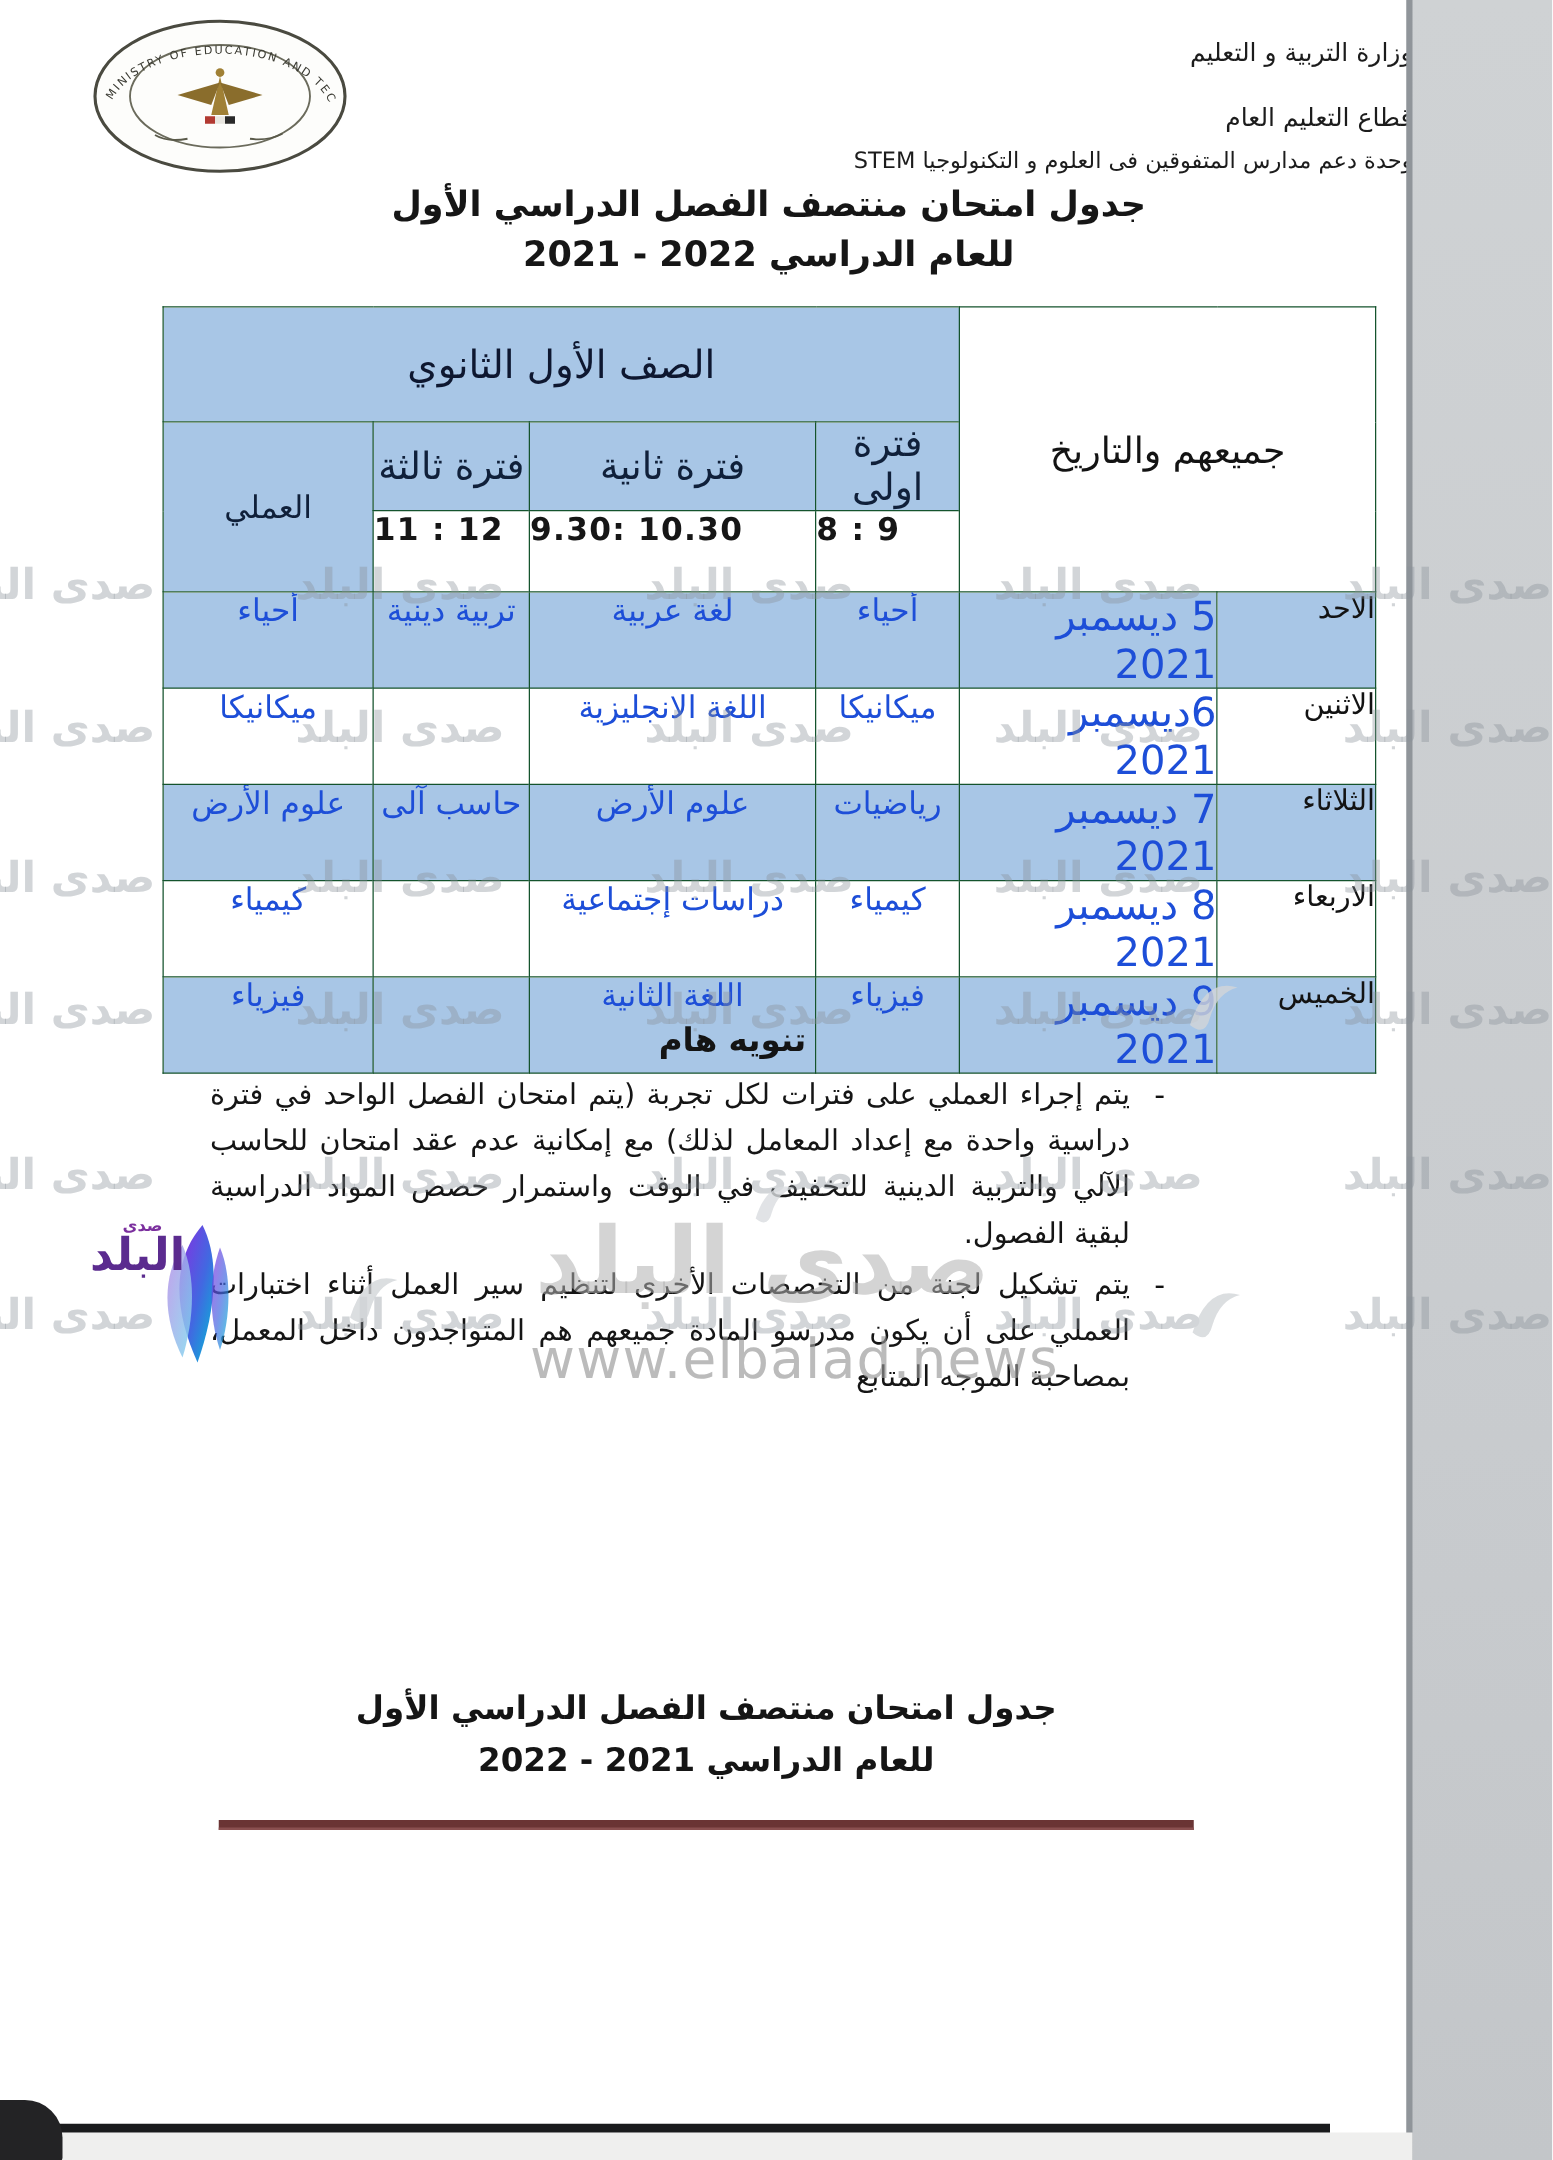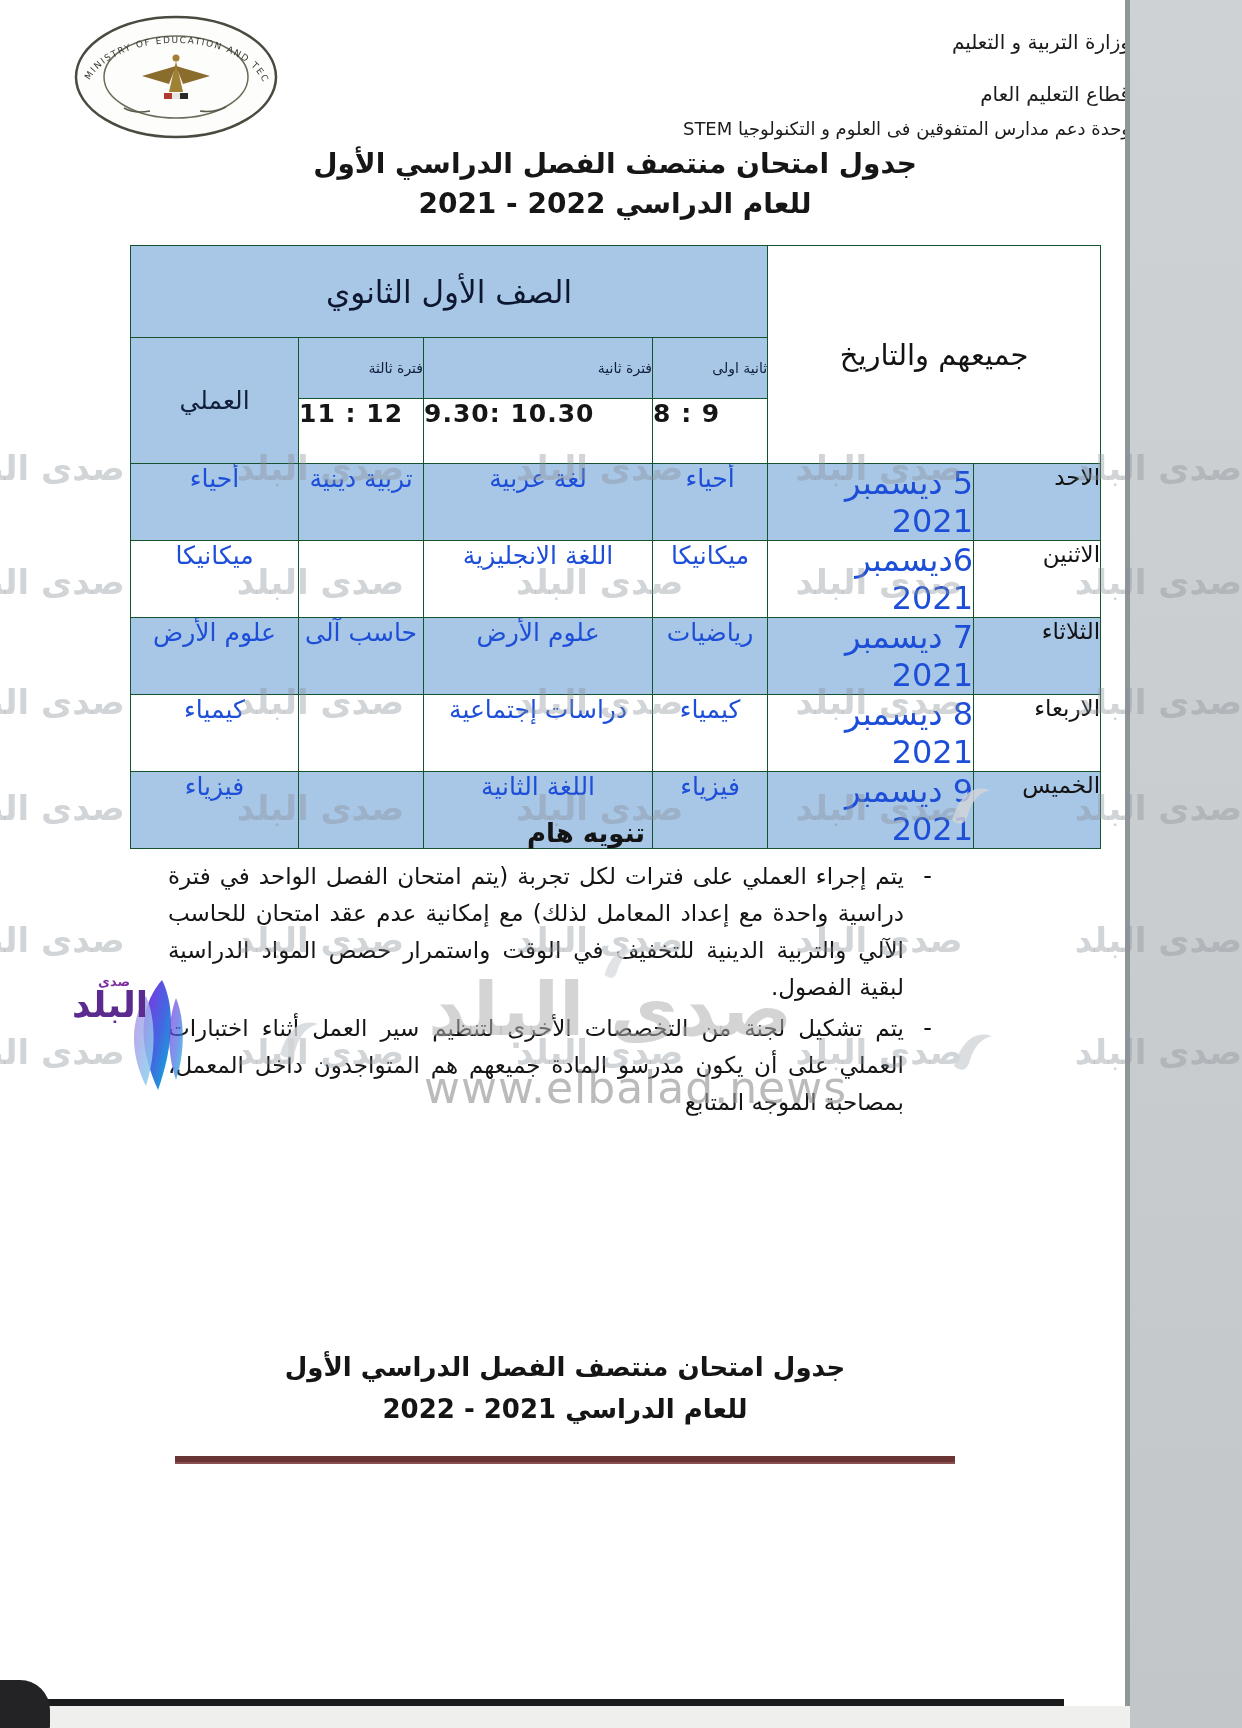--- a/index.html
+++ b/index.html
@@ -31,21 +31,21 @@
   table.sched td{border:1px solid #14532d;font-family:"DejaVu Sans",sans-serif;
                  overflow:hidden;padding:0;}
   td.blue{background:#A8C6E6;}
   td.nb{border:none;background:#ffffff;}
   tr.r-banner{height:92px;}
   tr.r-phead{height:61px;}
   tr.r-time{height:65px;}
   tr.r-body{height:65px;}
   .grade-cell{font-size:31px;text-align:center;vertical-align:middle;color:#0e1730;}
   .daydate-cell{vertical-align:middle;text-align:center;font-size:29px;color:#131313;}
-  .phead-cell{font-size:14px;text-align:right;vertical-align:middle;color:#10203a;}
+  .phead-cell{font-size:30px;text-align:center;vertical-align:middle;color:#10203a;}
   .prac-cell{font-size:25px;text-align:center;vertical-align:middle;padding-bottom:18px;color:#10203a;}
   .time-cell{background:#ffffff;font-size:25px;font-weight:bold;
              vertical-align:top;padding-top:4px;direction:ltr;letter-spacing:1px;color:#161616;}
   .day-cell{font-size:23px;text-align:right;vertical-align:top;padding-top:8px;color:#131313;}
   .date-cell{font-size:32px;text-align:right;vertical-align:top;padding-top:8px;direction:rtl;color:#1d4ed8;}
   .subj-cell{font-size:25px;text-align:center;vertical-align:top;padding-top:7px;color:#1d4ed8;}
   tr.shade td{background:#A8C6E6;}
   tr.plain td{background:#ffffff;}
 
   
@@ -120,21 +120,21 @@
         <col style="width:229px">
           <col style="width:125px">
           <col style="width:168px">
       </colgroup>
       <tbody>
           <tr class="r-banner">
         <td class="nb daydate-cell" rowspan="3" colspan="2">جميعهم والتاريخ</td>
         <td class="blue grade-cell" colspan="4">الصف الأول الثانوي</td>
       </tr>
       <tr class="r-phead">
-        <td class="blue phead-cell">ثانية اولى</td>
+        <td class="blue phead-cell">فترة اولى</td>
         <td class="blue phead-cell">فترة ثانية</td>
         <td class="blue phead-cell">فترة ثالثة</td>
         <td class="blue prac-cell" rowspan="2">العملي</td>
       </tr>
       <tr class="r-time">
         <td class="time-cell">8 : 9</td>
         <td class="time-cell">9.30:  10.30</td>
         <td class="time-cell">11 : 12</td>
       </tr>
 

